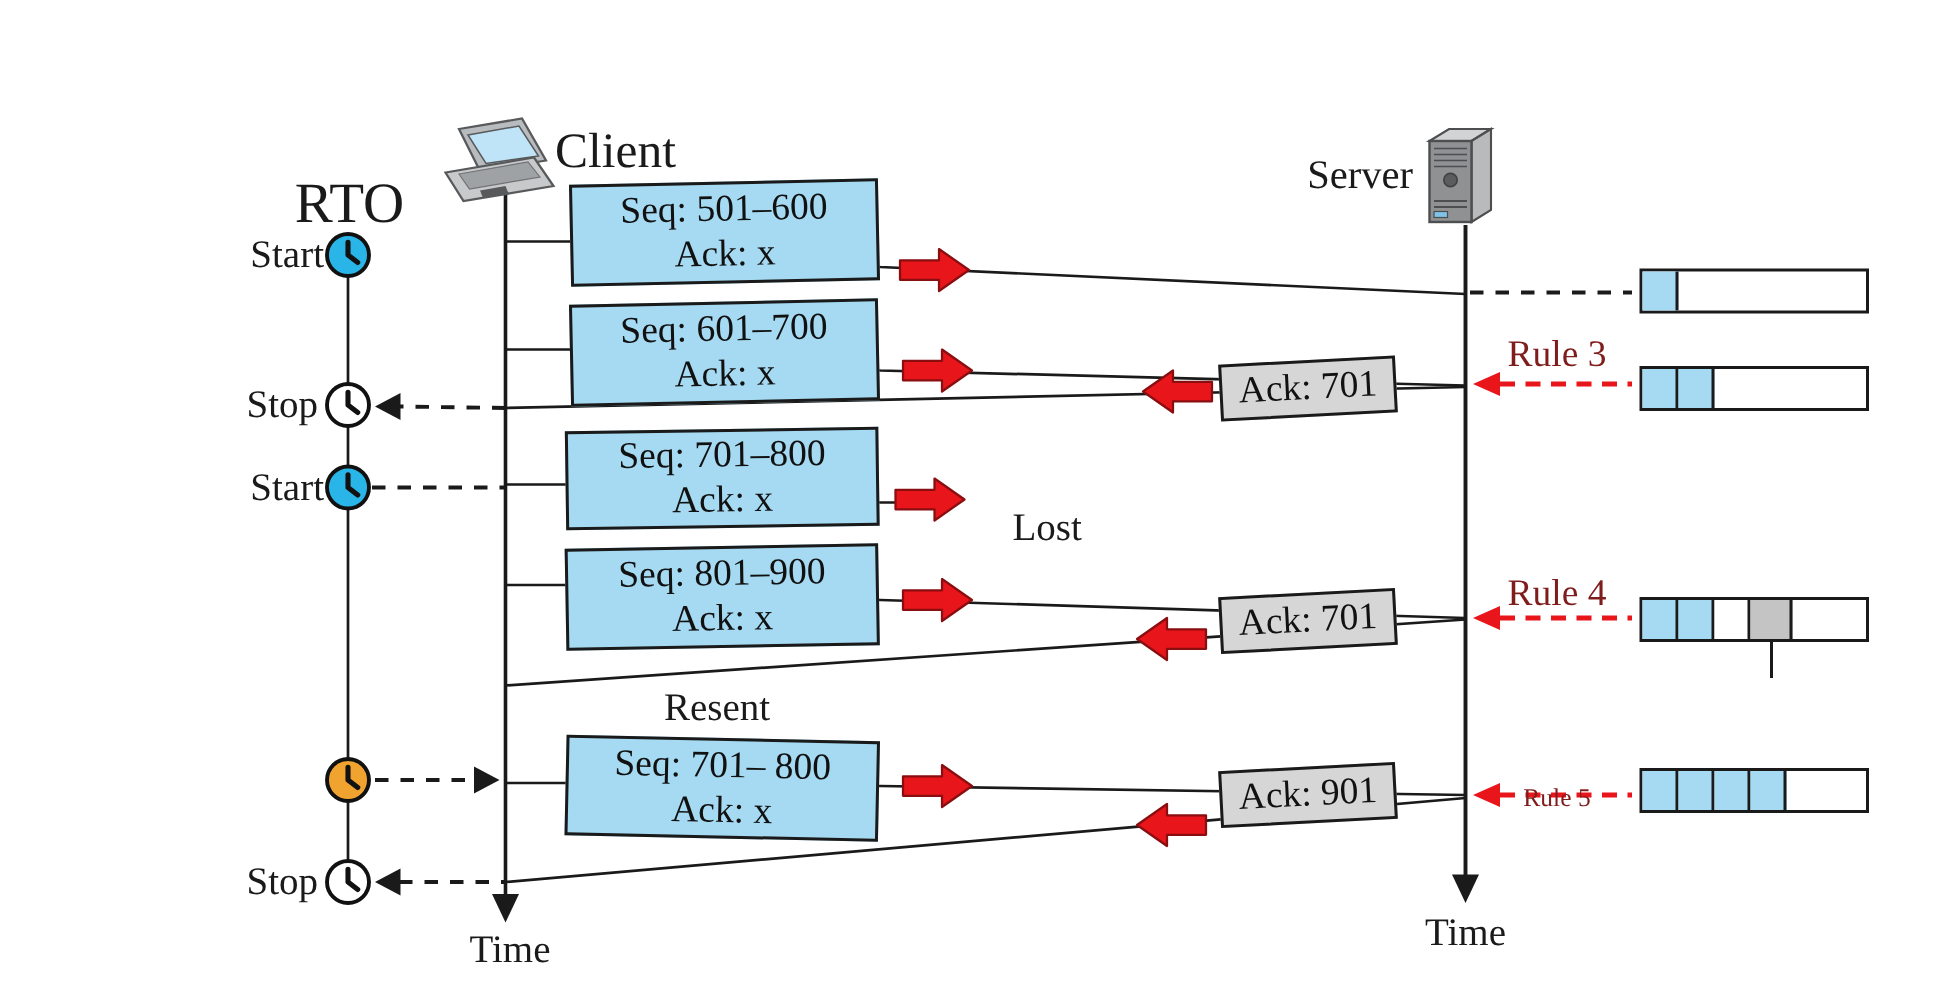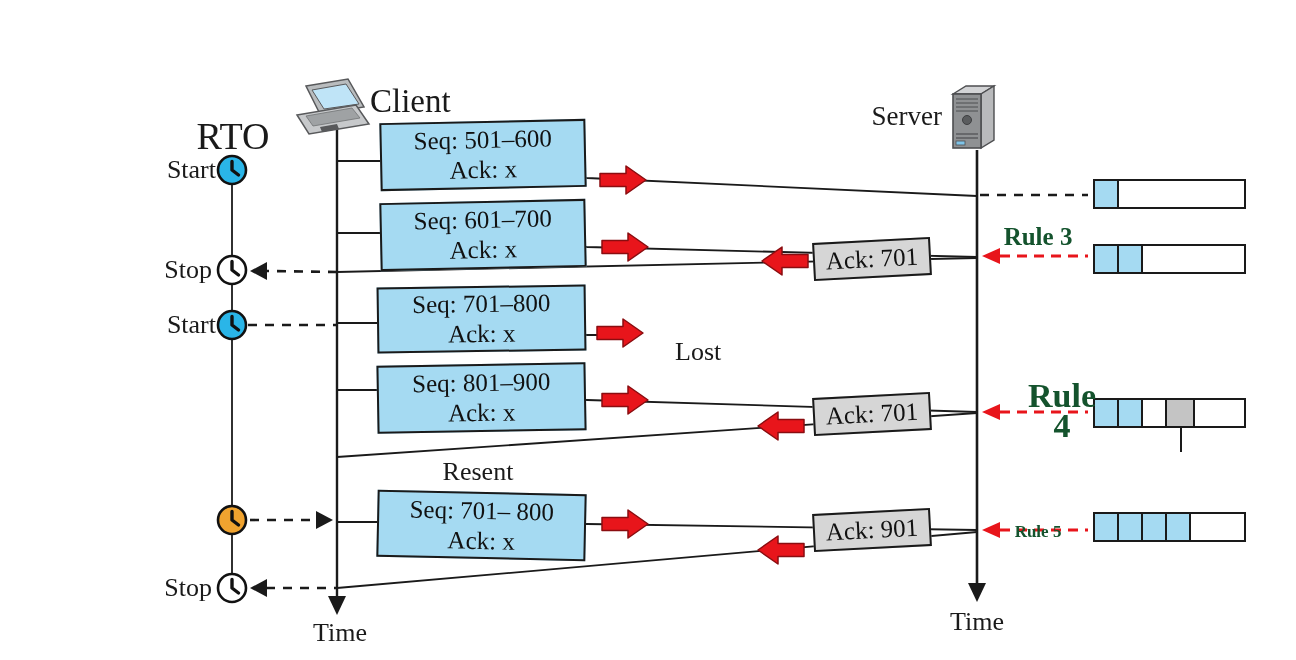--- a/index.html
+++ b/index.html
@@ -6,21 +6,21 @@
   body { background: #ffffff; font-family: "Liberation Serif", "DejaVu Serif", serif; }
   #stage {
     position: relative; width: 1296px; height: 660px;
     background: #ffffff; overflow: hidden;
   }
   #wires { position: absolute; left: 0; top: 0; z-index: 1; }
 
   .lbl { position: absolute; color: #1a1a1a; font-size: 26px; line-height: 30px; white-space: nowrap; z-index: 4; }
   .lbl.center { text-align: center; white-space: normal; }
   .lbl.right { text-align: right; }
-  .red { color: #14532d; font-weight: bold; }
+  .red { color: #7f1d1d; font-weight: normal; }
 
   .segbox {
     position: absolute; width: 206px; height: 68px; z-index: 3;
     background: #a5daf2; border: 2.4px solid #1a1a1a;
     display: flex; flex-direction: column; align-items: center; justify-content: center;
     font-size: 25px; line-height: 30px; color: #111;
   }
   .ackbox {
     position: absolute; width: 118px; height: 38px; z-index: 3;
     background: #d6d6d6; border: 2.2px solid #1a1a1a;
@@ -164,21 +164,21 @@
     <span>Seq: 701– 800</span>
     <span>Ack: x</span>
   </div>
   <div class="lbl" style="left:651px; top:337px;margin-left:24px;">Lost</div>
 
   <div class="ackbox" style="left:813px; top:240px;">Ack: 701</div>
   <div class="ackbox" style="left:813px; top:395px;">Ack: 701</div>
   <div class="ackbox" style="left:813px; top:511px;">Ack: 901</div>
 
   <div class="lbl red center" style="left:996px; top:222px; width:84px; font-size:25px;">Rule 3</div>
-  <div class="lbl red center" style="left:1020px; top:381px; width:84px; font-size:34px;">Rule 4</div>
+  <div class="lbl red center" style="left:996px; top:381px; width:84px; font-size:25px;">Rule 4</div>
   <div class="lbl red center" style="left:996px; top:517px; width:84px; font-size:17px;">Rule 5</div>
 
   <div class="buffer" style="left:1093px; top:179px;">
       <div class="cell filled"></div>
     </div>
   <div class="buffer" style="left:1093px; top:244px;">
       <div class="cell filled"></div>
       <div class="cell filled"></div>
     </div>
   <div class="buffer" style="left:1093px; top:398px;">

